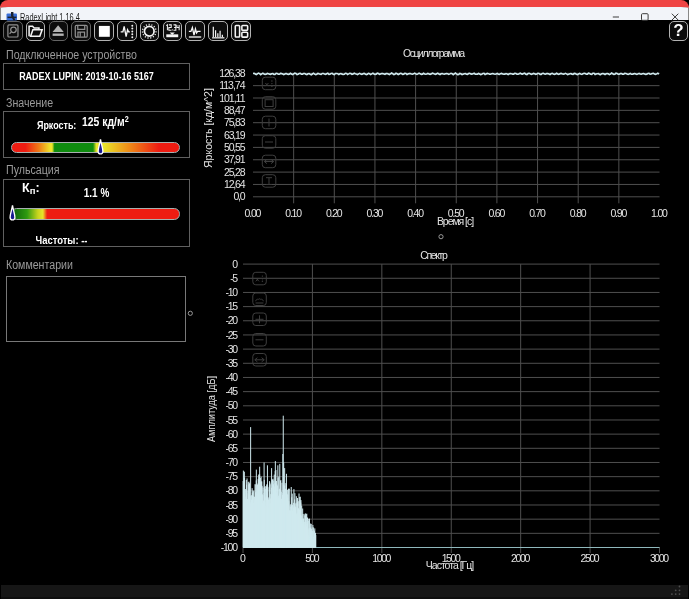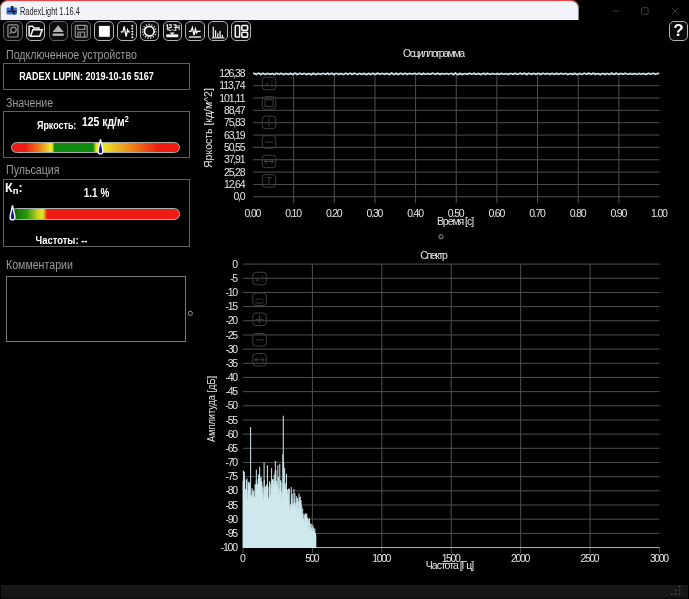--- a/index.html
+++ b/index.html
@@ -1,17 +1,17 @@
 <!DOCTYPE html>
 <html><head><meta charset="utf-8"><style>
 *{margin:0;padding:0;box-sizing:border-box}
 html,body{width:689px;height:599px;background:#000;overflow:hidden;font-family:"Liberation Sans",sans-serif;position:relative}
 .abs{position:absolute}
 body>*{filter:brightness(1)}
-.titlebar{position:absolute;left:0;top:0;width:579px;height:20px;background:#f2f4f9;border-radius:8px 8px 0 0;border-top:1px solid #ef4444;box-shadow:inset 1px 0 0 #888,inset -1px 0 0 #888}
+.titlebar{position:absolute;left:0;top:0;width:689px;height:20px;background:#f2f4f9;border-radius:8px 8px 0 0;border-top:7px solid #ef4444;box-shadow:inset 1px 0 0 #888,inset -1px 0 0 #888}
 .title-tx{position:absolute;left:20px;top:3.5px;font-size:11px;color:#1c1c1c;transform:scaleX(.67);transform-origin:0 0;white-space:nowrap}
 .seclab{position:absolute;font-size:12.5px;color:#9b9b9b;transform:scaleX(.85);transform-origin:0 50%;white-space:nowrap}
 .box{position:absolute;border:1px solid #606060;background:#000}
 .bw{color:#fff;font-weight:bold;white-space:nowrap}
 .ctr{left:3px;width:187px;text-align:center}
 .toolbtn{position:absolute;top:21px;width:19.5px;height:19.5px;border:1.6px solid #b2b2b2;border-radius:5px;background:#0c0c0c}
 .toolbtn.dim{border-color:#646464}
 .grad{position:absolute;height:11.5px;border:1px solid #a8b0b0;border-radius:5.75px}
 svg text{fill:#e4e4e4;font-family:"Liberation Sans",sans-serif;font-size:10.5px}
 .statusbar{position:absolute;left:1px;top:585px;width:687px;height:14px;background:#161616;border-bottom:2px solid #0e0e0e}
@@ -147,21 +147,21 @@
 <div class="box" style="left:2.5px;top:111px;width:187px;height:46.5px"></div>
 <div class="abs bw" style="left:37.4px;top:118.7px;font-size:10.5px;transform:scaleX(.85);transform-origin:0 0">Яркость:</div>
 <div class="abs bw" style="left:82px;top:113.6px;font-size:13px;transform:scaleX(.8);transform-origin:0 0">125 кд/м<span style="font-size:9px;vertical-align:4px">2</span></div>
 <div class="grad" style="left:10.7px;top:141.8px;width:169.8px;background:linear-gradient(to right,#ee1c12 0%,#ee1c12 8%,#ef7a16 16%,#efe52a 23%,#efe52a 24%,#0f8c0f 25.5%,#0f8c0f 48.5%,#e8e42a 50.5%,#e8e42a 55%,#ef8c18 70%,#ee1c12 88%,#ee1c12 100%)"></div>
 <svg class="abs" style="left:94.8px;top:138px" width="11" height="19" viewBox="0 0 11 19">
     <path d="M5.5 1.4 C6.0 5.1 7.9 9.8 7.9 13.5 A2.4 2.4 0 0 1 3.1 13.5 C3.1 9.8 5.0 5.1 5.5 1.4 Z" fill="#181a90" stroke="#fff" stroke-width="1.35"></path>
   </svg>
 
 <div class="seclab" style="left:6px;top:163px">Пульсация</div>
 <div class="box" style="left:2.5px;top:178.5px;width:187px;height:68.5px"></div>
-<div class="abs bw" style="left:5px;top:180.5px;font-size:12.5px">К<span style="font-size:9.5px;vertical-align:-2px">п</span>:</div>
+<div class="abs bw" style="left:22px;top:180.5px;font-size:12.5px">К<span style="font-size:9.5px;vertical-align:-2px">п</span>:</div>
 <div class="abs bw ctr" style="top:185.5px;font-size:12px;transform:scaleX(.83)">1.1 %</div>
 <div class="grad" style="left:10.7px;top:208.2px;width:169.8px;background:linear-gradient(to right,#0b600b 0%,#2f9a10 9%,#c8d41e 15.5%,#e8e42a 18.5%,#ee1c12 21%,#ee1c12 100%)"></div>
 <svg class="abs" style="left:7.2px;top:204px" width="11" height="19" viewBox="0 0 11 19">
     <path d="M5.5 1.4 C6.0 5.1 7.9 9.8 7.9 13.5 A2.4 2.4 0 0 1 3.1 13.5 C3.1 9.8 5.0 5.1 5.5 1.4 Z" fill="#181a90" stroke="#fff" stroke-width="1.35"></path>
   </svg>
 <div class="abs bw" style="left:0px;top:234px;width:123px;text-align:center;font-size:11px;transform:scaleX(.86)">Частоты: --</div>
 
 <div class="seclab" style="left:6px;top:258px">Комментарии</div>
 <div class="box" style="left:6px;top:276px;width:180px;height:66px;border-color:#787878"></div>
 

